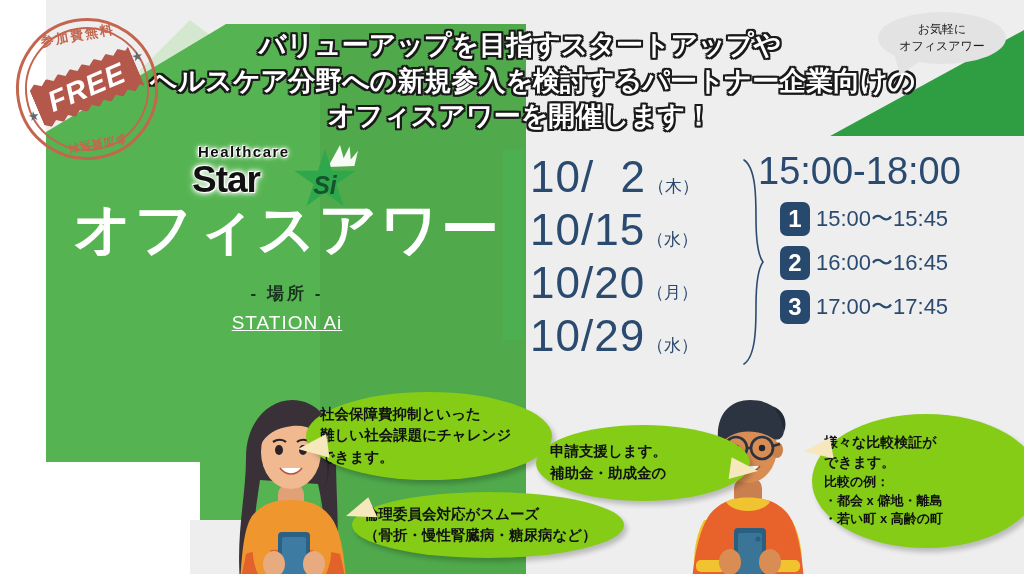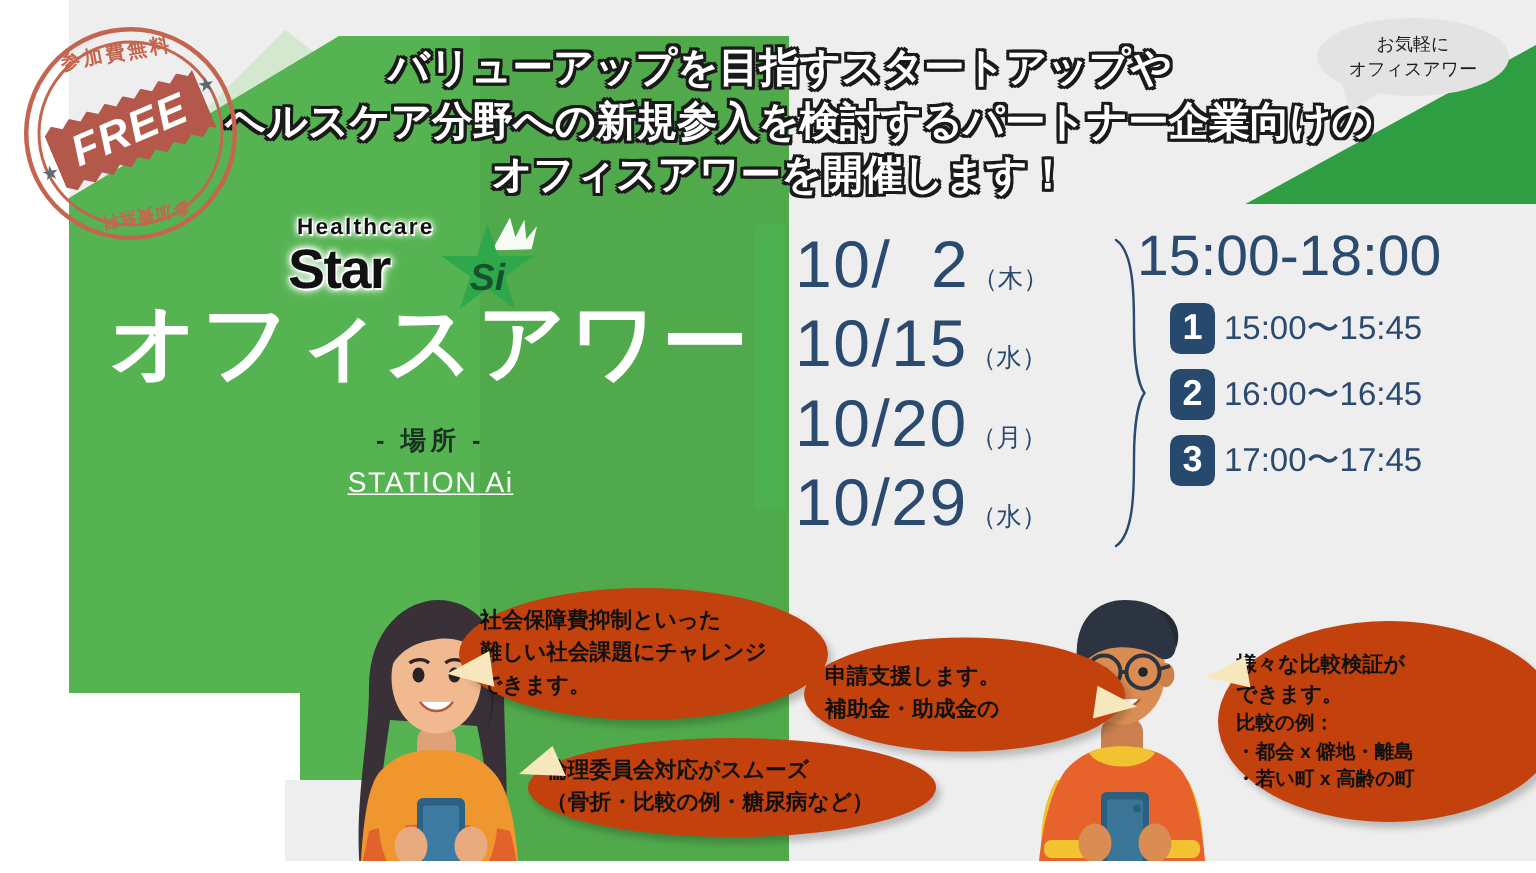--- a/index.html
+++ b/index.html
@@ -220,21 +220,21 @@
     display:flex;align-items:center;justify-content:center;margin-right:6px;
   }
   .slot-time{font-size:22px;color:#2b4a6f;white-space:nowrap;}
 
   
   .person{position:absolute;z-index:5;}
   .person svg{display:block;}
 
   
   .bubble{
-    position:absolute;background:#c2410c;border-radius:50%/50%;
+    position:absolute;background:#84cc16;border-radius:50%/50%;
     display:flex;flex-direction:column;justify-content:center;
     color:#111;z-index:7;
     box-shadow:3px 4px 5px rgba(0,0,0,.22);
   }
   .bubble span{display:block;white-space:nowrap;}
   .bubble .tail{position:absolute;width:0;height:0;}
 
   #bubble-1{left:22px;top:424px;width:206px;height:86px;
     padding:0 14px;font-size:14.5px;line-height:1.45;font-weight:bold;}
   #bubble-1 .tail{right:-10px;top:40px;
@@ -448,21 +448,21 @@
 
   <div class="bubble" id="bubble-2">
     <span>社会保障費抑制といった</span>
     <span>難しい社会課題にチャレンジ</span>
     <span>できます。</span>
     <div class="tail"></div>
   </div>
 
   <div class="bubble" id="bubble-3">
     <span>倫理委員会対応がスムーズ</span>
-    <span>（骨折・比較の例・糖尿病など）</span>
+    <span>（骨折・慢性腎臓病・糖尿病など）</span>
     <div class="tail"></div>
   </div>
 
   <div class="bubble" id="bubble-4">
     <span>申請支援します。</span>
     <span>補助金・助成金の</span>
     <div class="tail"></div>
   </div>
 
   <div class="bubble" id="bubble-5">

